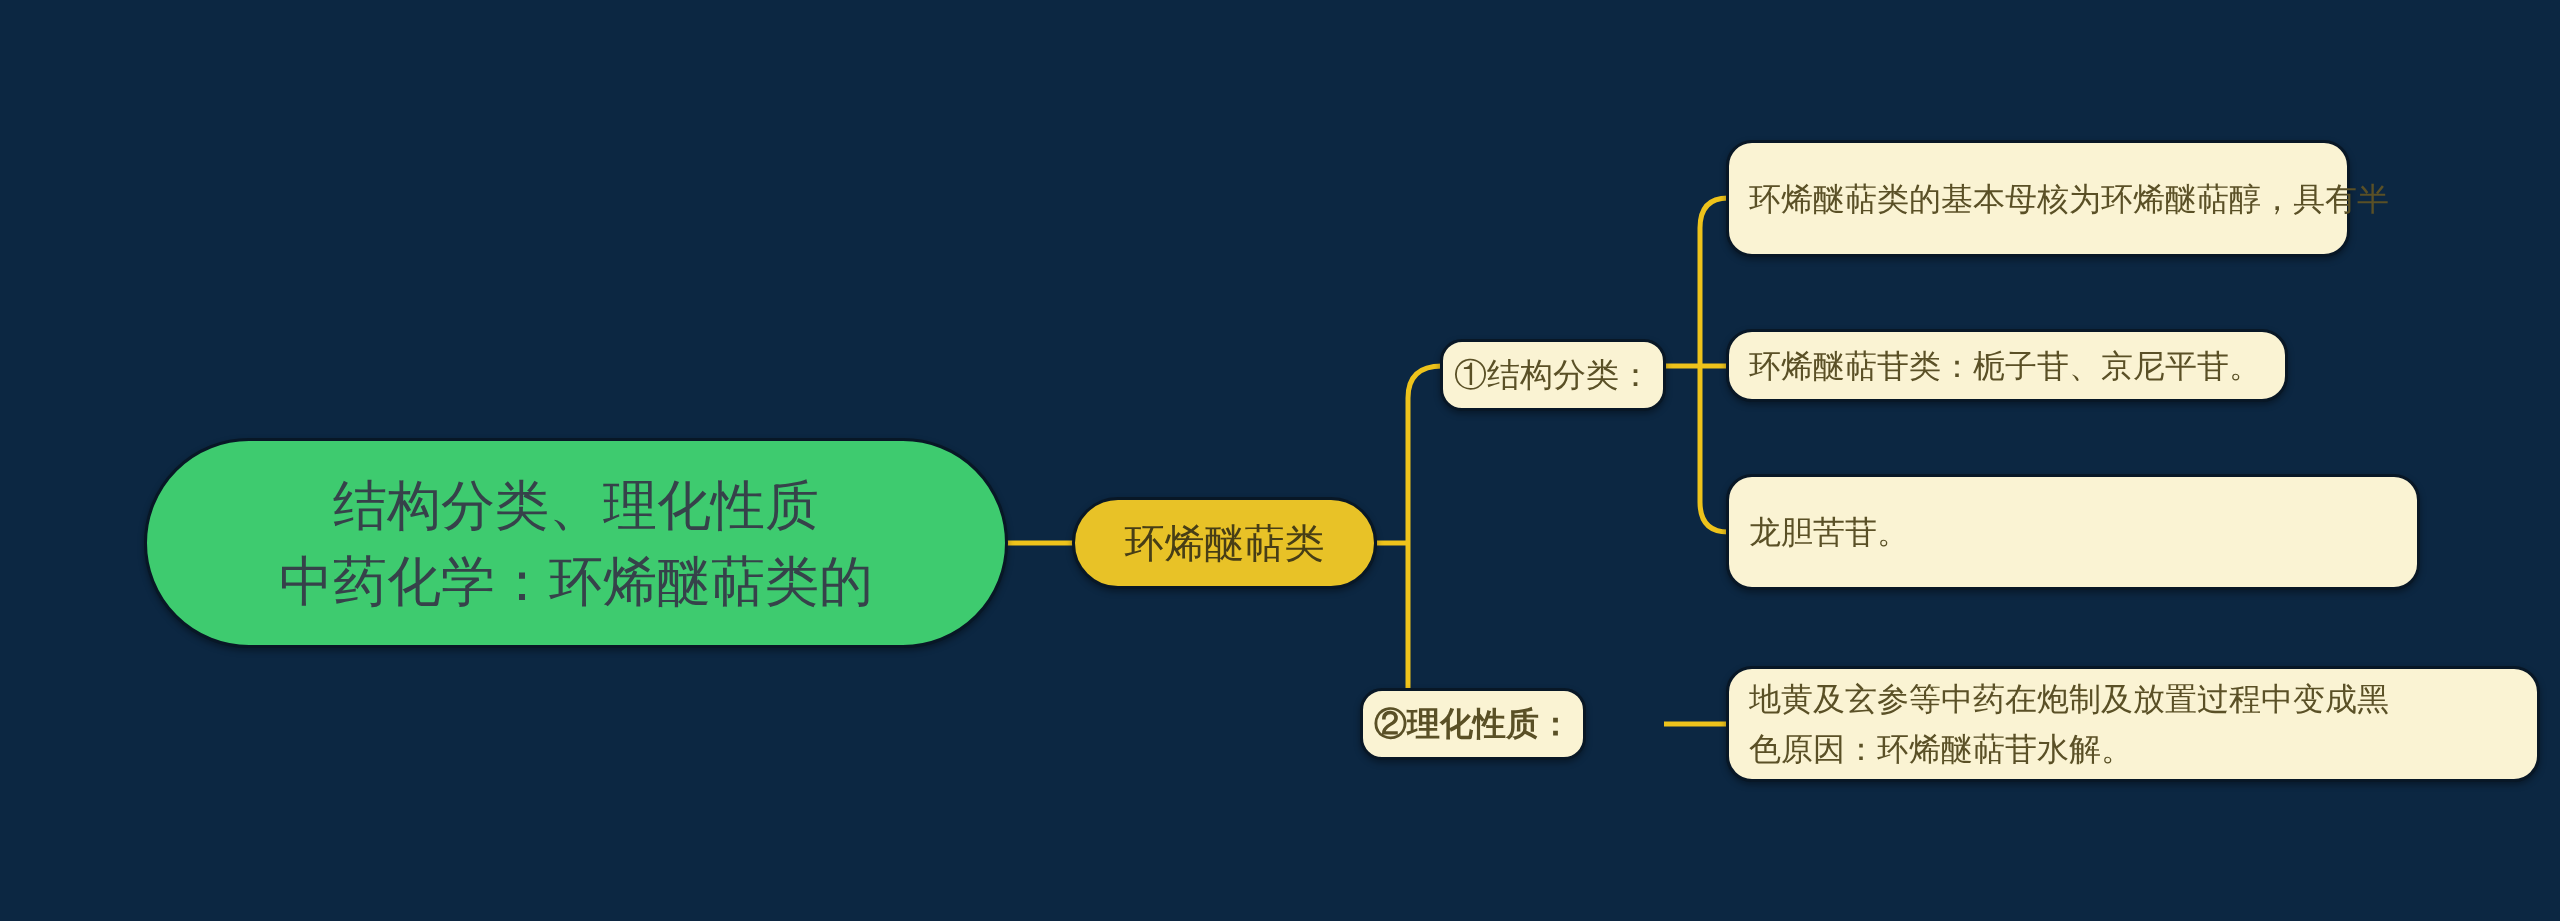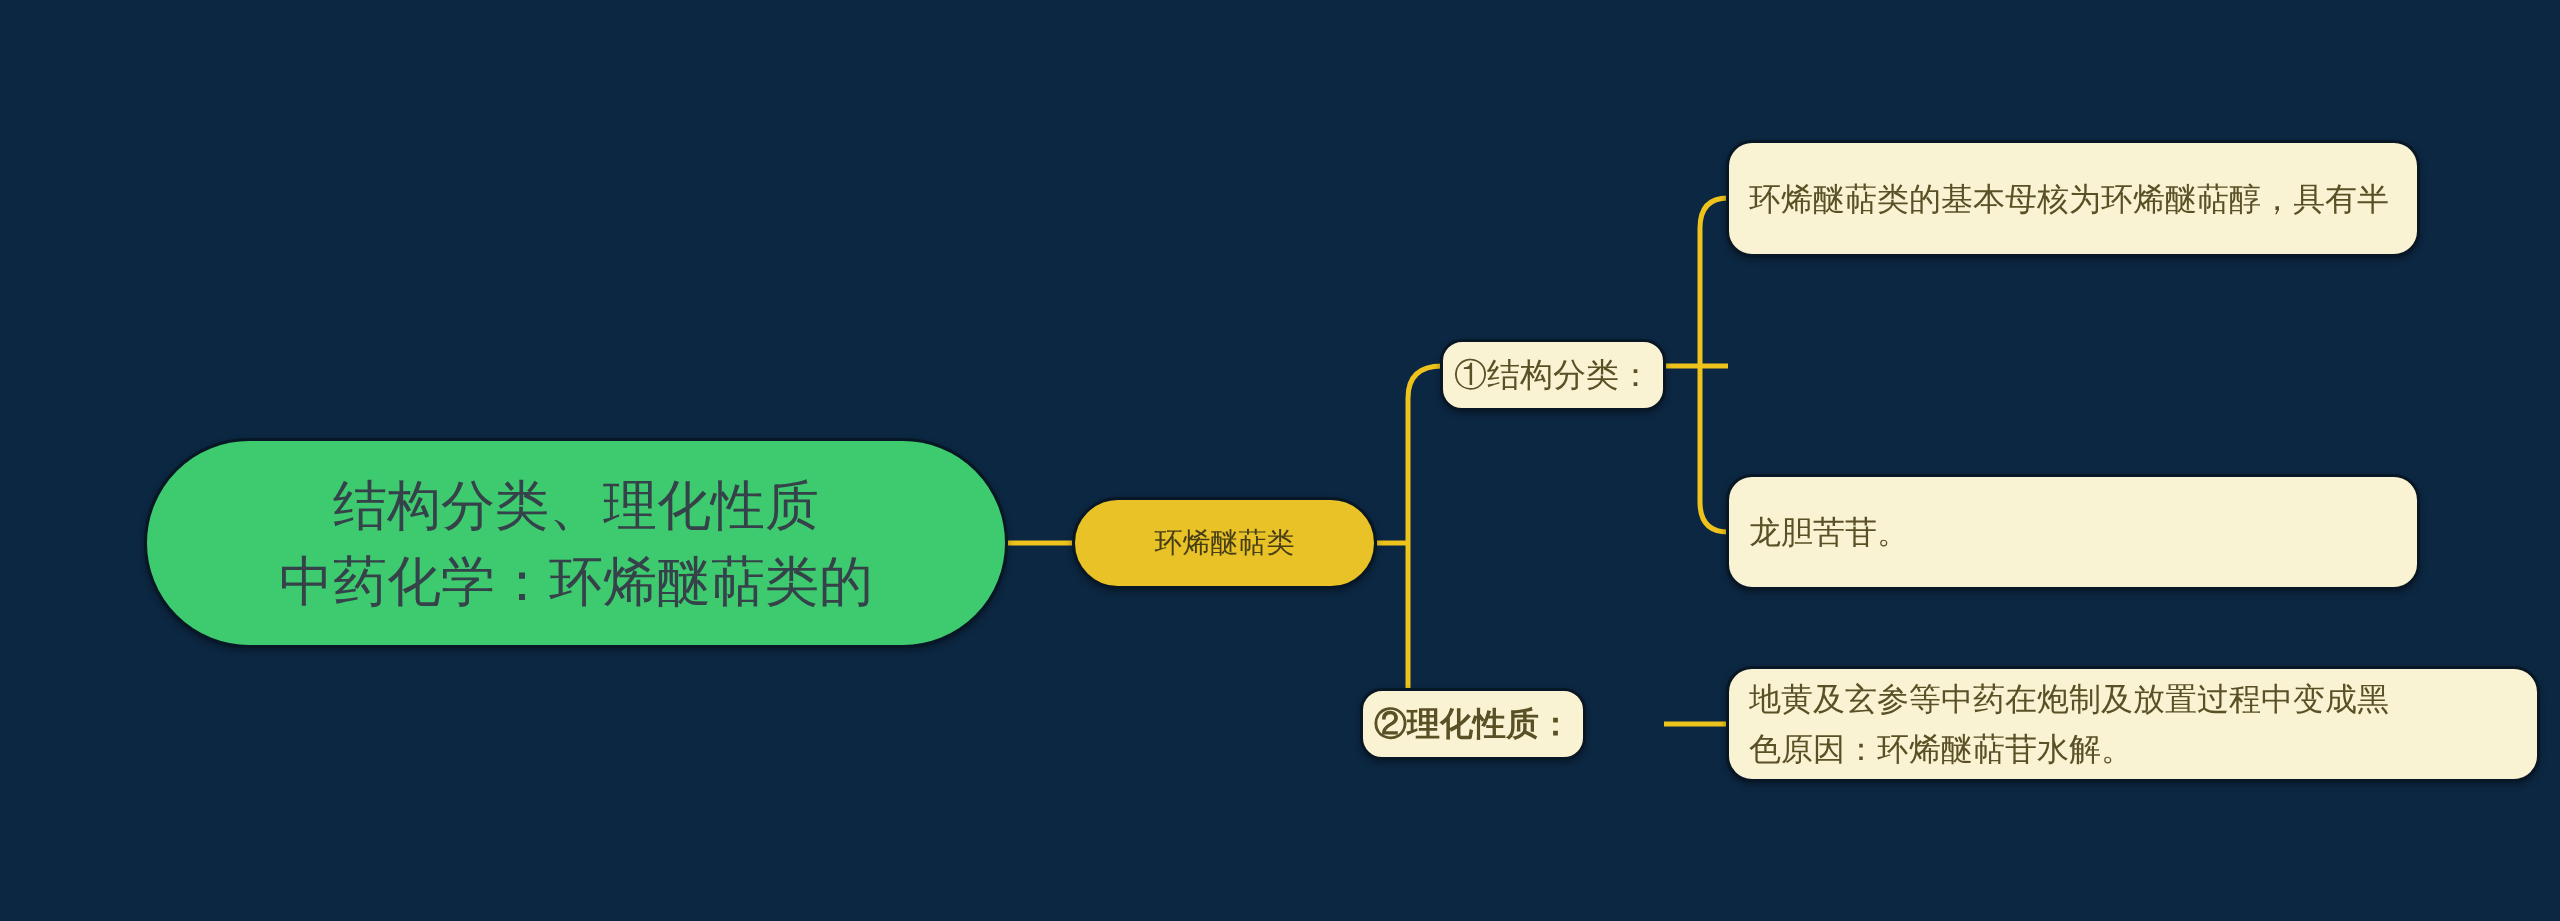--- a/index.html
+++ b/index.html
@@ -40,42 +40,42 @@
     color:var(--root_text);
     font-size:54px;line-height:76px;
     text-align:center;
   }
   .topic-node{
     left:1072px;top:497px;width:305px;height:92px;
     background:var(--topic_fill);
     border-radius:60px;
     align-items:center;
     color:var(--topic_text);
-    font-size:28px;line-height:44px;
+    font-size:40px;line-height:44px;
   }
   .label-node{
     width:226px;height:72px;
     background:var(--node_fill);
     border-radius:22px;
     align-items:center;
     color:var(--node_text);
     font-size:33px;
   }
   .label-node.b1{left:1440px;top:339px;}
   .label-node.b2{left:1360px;top:688px;font-weight:bold;}
   .detail-node{
     left:1726px;
     background:var(--node_fill);
     border-radius:26px;
     align-items:flex-start;
     padding:0 20px;
     color:var(--node_text);
     font-size:32px;line-height:50px;
   }
-  .detail-node.c1{top:140px;width:694px;height:117px;}
+  .detail-node.c1{top:140px;width:624px;height:117px;}
   .detail-node.c2{top:329px;width:562px;height:73px;}
   .detail-node.c3{top:474px;width:694px;height:116px;}
   .detail-node.c4{top:666px;width:814px;height:116px;}
 </style>
 </head>
 <body>
 
 <div class="canvas">
 
   <svg class="edges" viewBox="0 0 2560 921" xmlns="http://www.w3.org/2000/svg">
@@ -97,20 +97,23 @@
   </div>
 
   <div class="node label-node b1">
     <div class="line">①结构分类：</div>
   </div>
 
   <div class="node detail-node c1">
     <div class="line">环烯醚萜类的基本母核为环烯醚萜醇，具有半</div>
   </div>
 
+  <div class="node detail-node c2">
+    <div class="line">环烯醚萜苷类：栀子苷、京尼平苷。</div>
+  </div>
 
   <div class="node detail-node c3">
     <div class="line">龙胆苦苷。</div>
   </div>
 
   <div class="node label-node b2">
     <div class="line">②理化性质：</div>
   </div>
 
   <div class="node detail-node c4">

